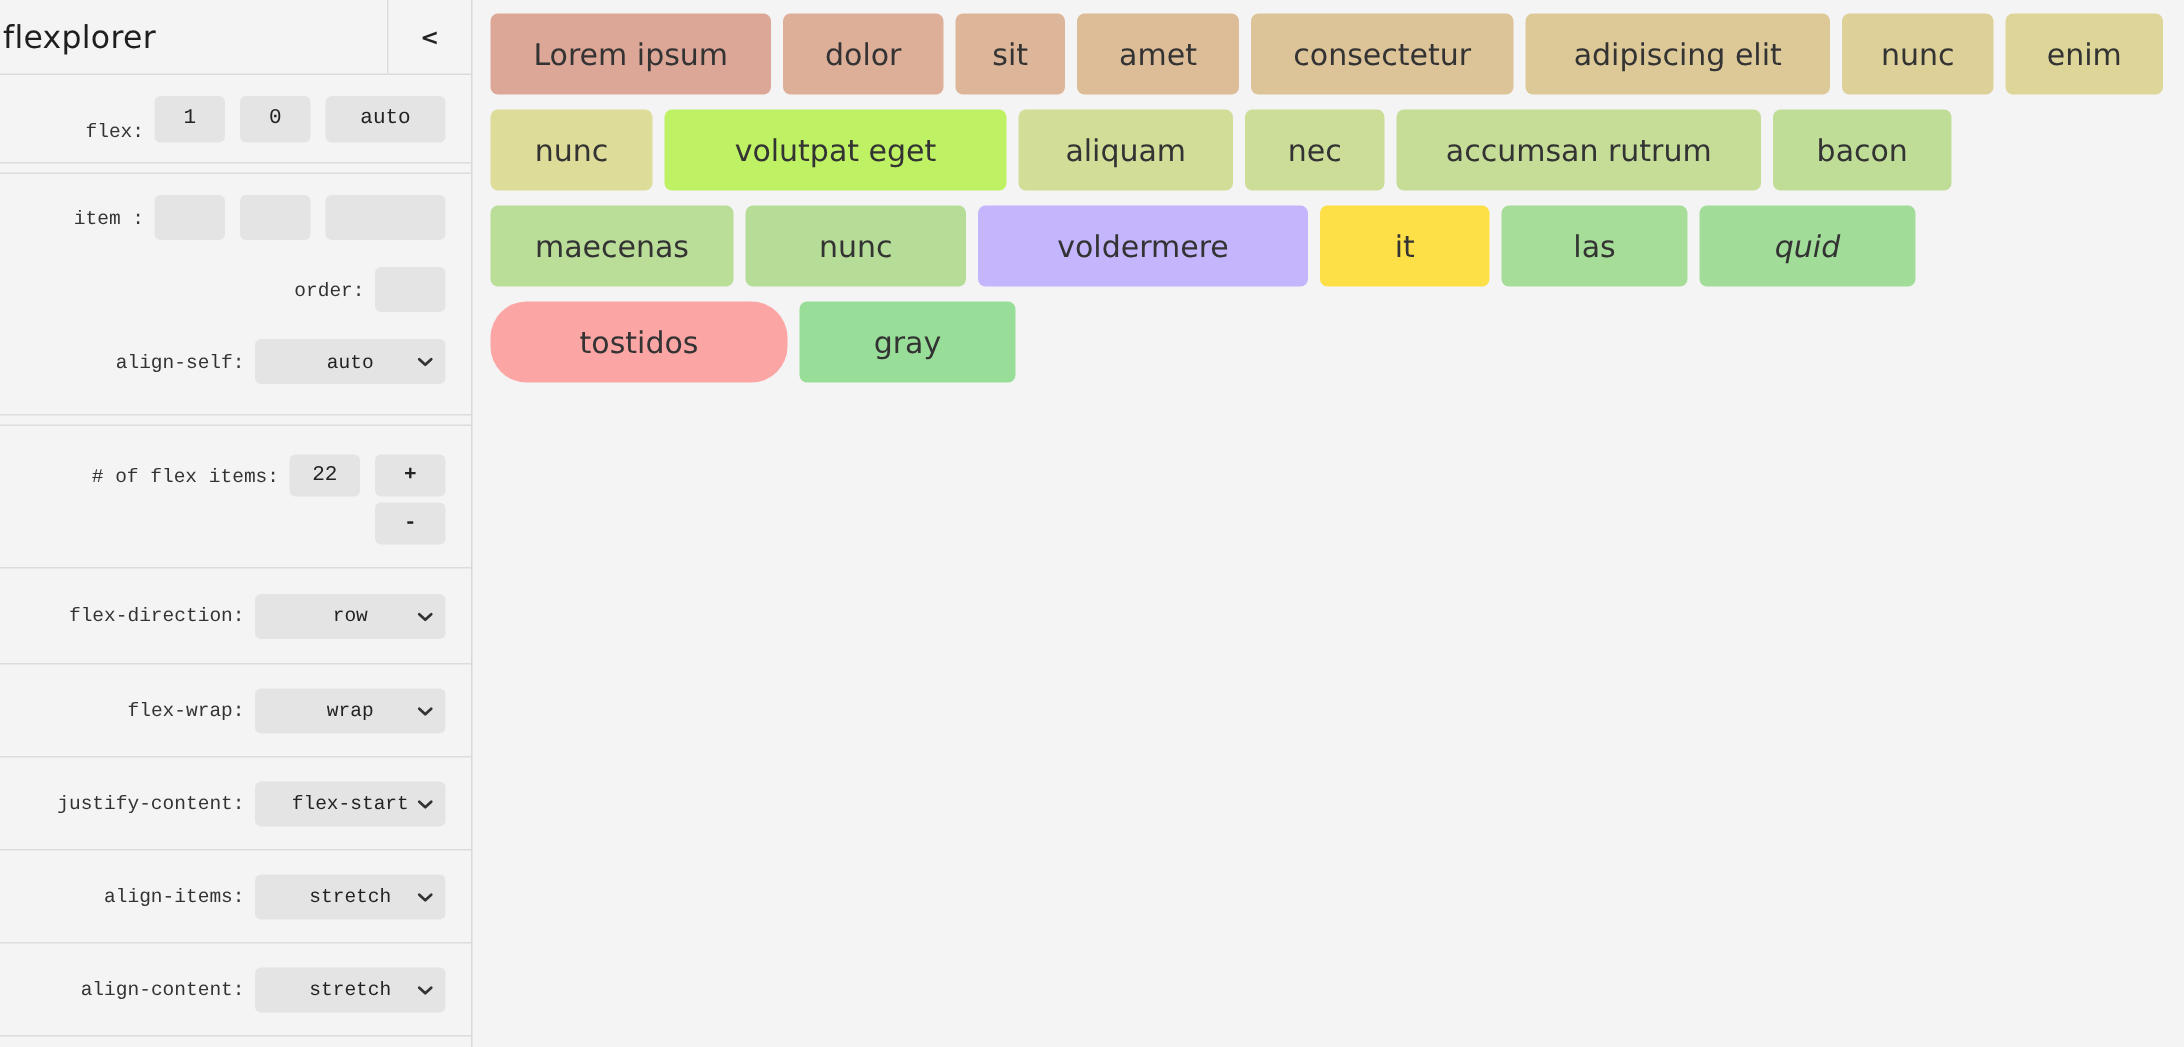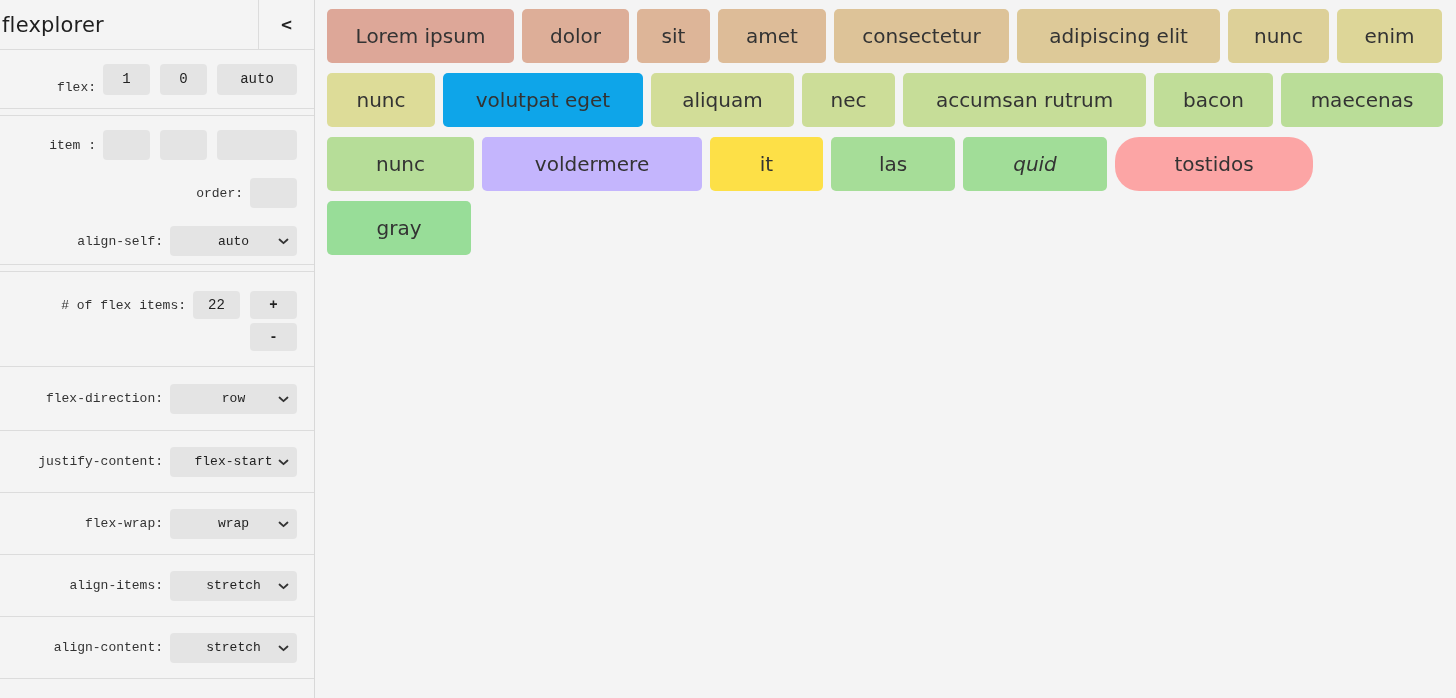--- a/index.html
+++ b/index.html
@@ -33,21 +33,21 @@
   .box.h-sm { height:30px; }
   .btn { background:#e4e4e4; border:none; border-radius:4px; width:47px; height:28px;
          font-family:"Liberation Mono","DejaVu Sans Mono",monospace; font-size:14px; font-weight:bold;
          color:#222; cursor:pointer; margin-left:10px; }
   .selectbox { width:127px; height:30px; background:#e4e4e4; border-radius:4px; position:relative;
          display:flex; align-items:center; justify-content:center; cursor:pointer;
          font-family:"Liberation Mono","DejaVu Sans Mono",monospace; font-size:13px; color:#222; }
   .selectbox .chev { position:absolute; right:8px; top:12px; }
   .sec-flex { height:59px; display:flex; align-items:center; }
   .sec-flex .row { flex:1;align-items:flex-end; }
-  .sec-item { padding:14px 0 8px; }
+  .sec-item { padding:14px 0 20px; }
   .sec-item .row { margin-bottom:18px; height:30px; }
   .sec-item .row:last-child { margin-bottom:0; }
   .sec-count { padding:19px 0 15px; }
   .sec-count .row-minus { margin-top:4px; }
   .sec-count .count-input { height:28px; }
   .sec-sel { height:62px; display:flex; align-items:center; }
   .sec-sel.tall { height:64px; }
   .sec-sel .row { flex:1; }
 
   
@@ -125,35 +125,35 @@
           <span>row</span>
           <svg class="chev" width="11" height="7" viewBox="0 0 11 7">
               <polyline points="1.5,1.5 5.5,5.2 9.5,1.5" fill="none" stroke="#333" stroke-width="1.8" stroke-linecap="round" stroke-linejoin="round"></polyline>
             </svg>
         </div>
       </div>
     </section>
 
     <section class="sec sec-sel">
       <div class="row">
+        <label>flex-wrap:</label>
+        <div class="selectbox">
+          <span>wrap</span>
+          <svg class="chev" width="11" height="7" viewBox="0 0 11 7">
+              <polyline points="1.5,1.5 5.5,5.2 9.5,1.5" fill="none" stroke="#333" stroke-width="1.8" stroke-linecap="round" stroke-linejoin="round"></polyline>
+            </svg>
+        </div>
+      </div>
+    </section>
+
+    <section class="sec sec-sel">
+      <div class="row">
         <label>justify-content:</label>
         <div class="selectbox">
           <span>flex-start</span>
-          <svg class="chev" width="11" height="7" viewBox="0 0 11 7">
-              <polyline points="1.5,1.5 5.5,5.2 9.5,1.5" fill="none" stroke="#333" stroke-width="1.8" stroke-linecap="round" stroke-linejoin="round"></polyline>
-            </svg>
-        </div>
-      </div>
-    </section>
-
-    <section class="sec sec-sel">
-      <div class="row">
-        <label>flex-wrap:</label>
-        <div class="selectbox">
-          <span>wrap</span>
           <svg class="chev" width="11" height="7" viewBox="0 0 11 7">
               <polyline points="1.5,1.5 5.5,5.2 9.5,1.5" fill="none" stroke="#333" stroke-width="1.8" stroke-linecap="round" stroke-linejoin="round"></polyline>
             </svg>
         </div>
       </div>
     </section>
 
     <section class="sec sec-sel">
       <div class="row">
         <label>align-items:</label>
@@ -184,21 +184,21 @@
     <div class="flex-container" id="flex-container">
         <div class="fitem" style="width: 187px; background: rgb(221, 167, 152);">Lorem ipsum</div>
         <div class="fitem" style="width: 107px; background: rgb(221, 174, 152);">dolor</div>
         <div class="fitem" style="width: 73px; background: rgb(221, 181, 152);">sit</div>
         <div class="fitem" style="width: 108px; background: rgb(221, 188, 152);">amet</div>
         <div class="fitem" style="width: 175px; background: rgb(221, 195, 152);">consectetur</div>
         <div class="fitem" style="width: 203px; background: rgb(221, 201, 152);">adipiscing elit</div>
         <div class="fitem" style="width: 101px; background: rgb(221, 208, 152);">nunc</div>
         <div class="fitem" style="width: 105px; background: rgb(221, 214, 152);">enim</div>
         <div class="fitem" style="width: 108px; background: rgb(221, 220, 152);">nunc</div>
-        <div class="fitem" style="width: 200px; background: #0ea5e9;">volutpat eget</div>
+        <div class="fitem" style="width: 228px; background: #bef264;">volutpat eget</div>
         <div class="fitem" style="width: 143px; background: rgb(210, 221, 152);">aliquam</div>
         <div class="fitem" style="width: 93px; background: rgb(204, 221, 152);">nec</div>
         <div class="fitem" style="width: 243px; background: rgb(198, 221, 152);">accumsan rutrum</div>
         <div class="fitem" style="width: 119px; background: rgb(192, 221, 152);">bacon</div>
         <div class="fitem" style="width: 162px; background: rgb(186, 221, 152);">maecenas</div>
         <div class="fitem" style="width: 147px; background: rgb(182, 221, 152);">nunc</div>
         <div class="fitem" style="width: 220px; background: #c4b5fd;">voldermere</div>
         <div class="fitem" style="width: 113px; background: #fde047;">it</div>
         <div class="fitem" style="width: 124px; background: rgb(166, 221, 152);">las</div>
         <div class="fitem" style="width: 144px; background: rgb(161, 221, 152); font-style: italic;">quid</div>

